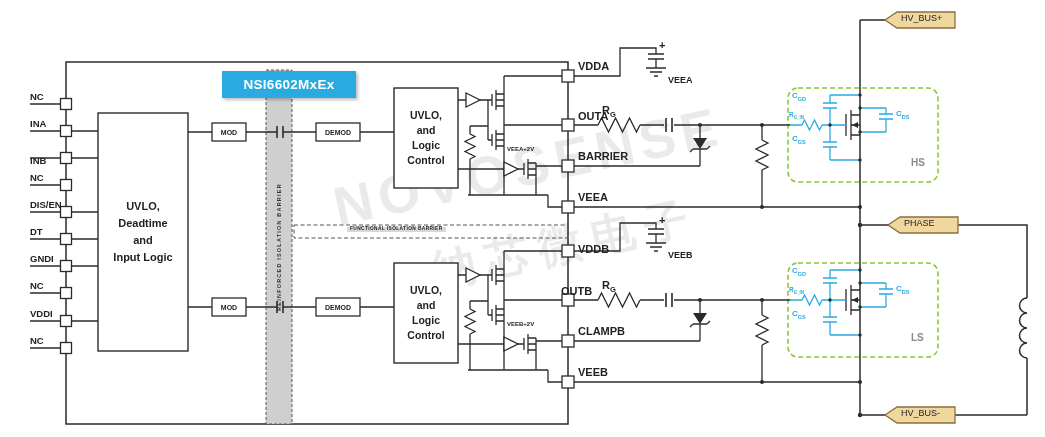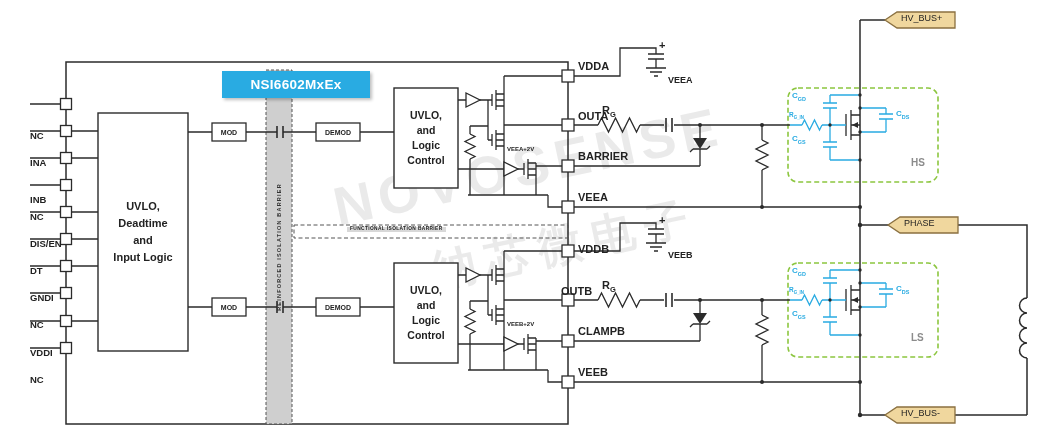--- a/index.html
+++ b/index.html
@@ -1,21 +1,21 @@
 <!DOCTYPE html>
 <html><head>
 <meta charset="utf-8">
 <style>
   html,body{margin:0;padding:0;background:#fff;}
   #canvas{position:relative;width:1045px;height:437px;background:#fff;overflow:hidden;
           font-family:"Liberation Sans",sans-serif;}
   svg{position:absolute;left:0;top:0;z-index:1;}
   .wm{position:absolute;z-index:0;font-weight:bold;color:rgba(125,125,125,0.16);white-space:nowrap;}
   .lbl{position:absolute;z-index:3;color:#222;white-space:nowrap;line-height:1;}
-  .pin-l{font-size:9.5px;font-weight:bold;margin-top:39px;}
+  .pin-l{font-size:9.5px;font-weight:bold;}
   .pin-r{font-size:11px;font-weight:bold;}
   .blockbox{position:absolute;z-index:3;display:flex;align-items:center;justify-content:center;
             text-align:center;white-space:pre-line;font-weight:bold;color:#222;}
   .model-c{color:#29ABE2;font-size:8px;font-weight:bold;}
   .lbl sub{font-size:0.68em;}
   .tagtxt{font-size:9px;}
   .hsls{font-size:10px;font-weight:bold;color:#8c8c8c;}
   .tiny{font-size:6px;font-weight:bold;}
   .cap9{font-size:9px;font-weight:bold;}
   .plus{font-size:11px;font-weight:bold;}
@@ -172,21 +172,21 @@
   <div class="blockbox" style="left:316px;top:123px;width:44px;height:18px;font-size:7px">DEMOD</div>
   <div class="blockbox" style="left:316px;top:298px;width:44px;height:18px;font-size:7px">DEMOD</div>
   <div class="blockbox" style="left:394px;top:88px;width:64px;height:100px;font-size:10.5px;line-height:1.45">UVLO,
 and
 Logic
 Control</div>
   <div class="blockbox" style="left:394px;top:263px;width:64px;height:100px;font-size:10.5px;line-height:1.45">UVLO,
 and
 Logic
 Control</div>
-  <div class="blockbox nsi" style="left:222px;top:71px;width:148px;height:27px">NSI6602MxEx</div>
+  <div class="blockbox nsi" style="left:222px;top:71px;width:134px;height:27px">NSI6602MxEx</div>
   <div class="blockbox" style="left:266px;top:70px;width:26px;height:354px">
     <span class="barrier-txt">REINFORCED ISOLATION BARRIER</span>
   </div>
   <div class="lbl funct" style="left:347px;top:227px">FUNCTIONAL ISOLATION BARRIER</div>
 
   <div class="lbl pin-r" style="left:578px;top:61px">VDDA</div>
   <div class="lbl pin-r" style="left:578px;top:111px">OUTA</div>
   <div class="lbl pin-r" style="left:578px;top:151px">BARRIER</div>
   <div class="lbl pin-r" style="left:578px;top:192px">VEEA</div>
 

